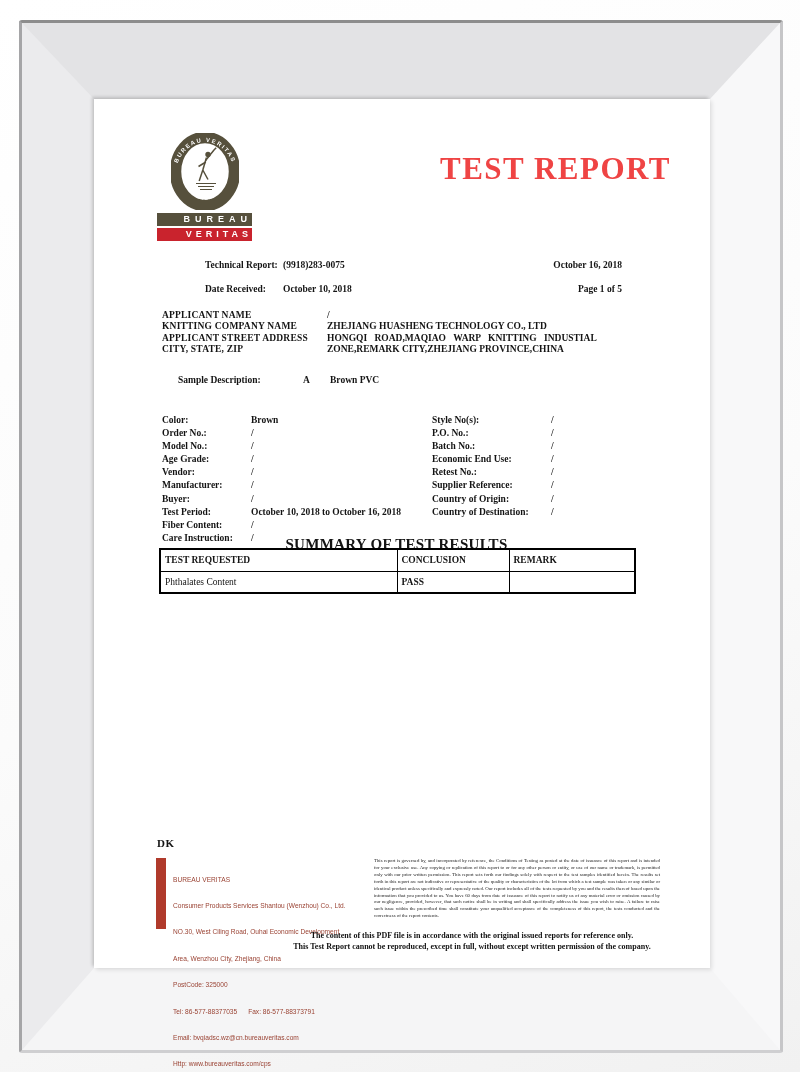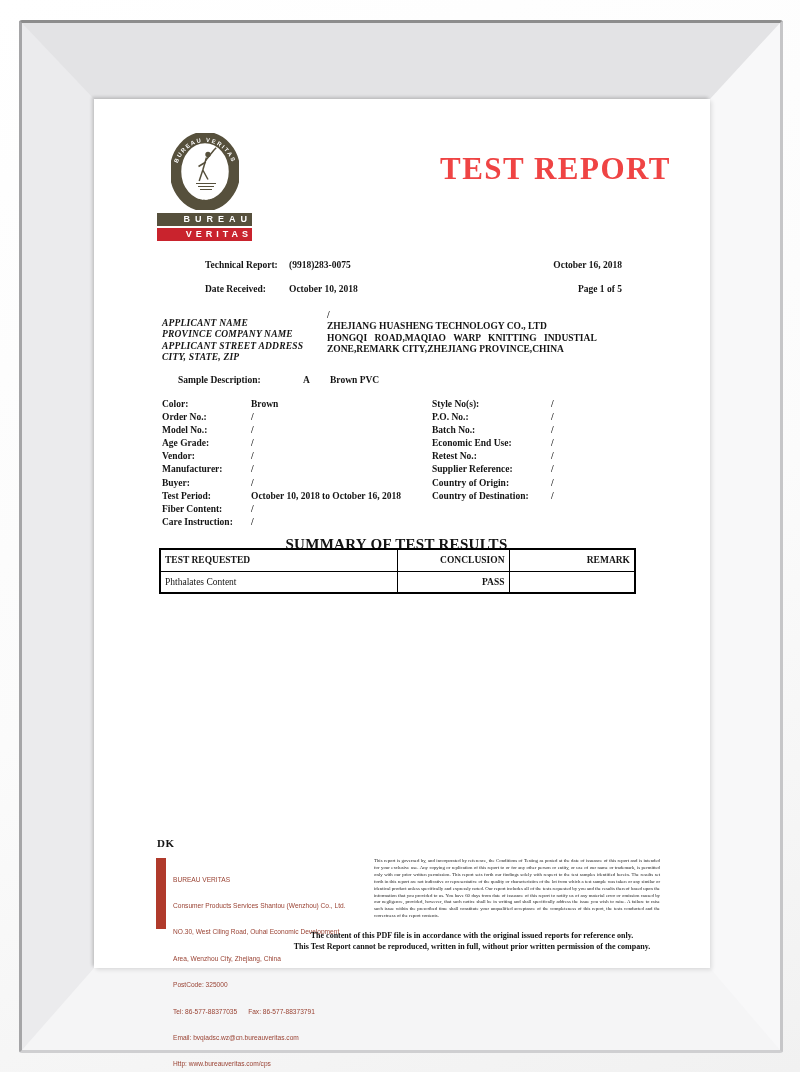--- a/index.html
+++ b/index.html
@@ -44,47 +44,47 @@
   .bar-bureau{background:var(--logo-olive,#56503C);letter-spacing:5px;padding-left:5px;box-sizing:border-box;}
   .bar-veritas{background:var(--logo-red,#C9232D);letter-spacing:4px;padding-left:20px;box-sizing:border-box;margin-top:1.5px;}
   
   .title{
     left:346px;top:52px;font-size:31px;font-weight:bold;letter-spacing:1.5px;color:#ef4444;
   }
   
   .meta{left:68px;top:161px;right:88px;font-size:9.5px;font-weight:bold;margin-left:43px;}
   .meta-row{position:relative;height:24px;}
   .meta-label{position:absolute;left:0;top:0;}
-  .meta-value{position:absolute;left:84px;top:0;}
+  .meta-value{position:absolute;left:78px;top:0;}
   .meta-right{position:absolute;right:0;top:0;}
   
   .applicant{left:68px;top:211px;width:486px;font-size:9.5px;font-weight:bold;}
   .app-row{position:relative;height:11.3px;}
-  .app-label{position:absolute;left:0;top:8px;letter-spacing:.2px;font-style:italic;}
+  .app-label{position:absolute;left:0;top:0;letter-spacing:.2px;}
   .app-value{position:absolute;left:165px;top:0;width:315px;}
   .app-wide{word-spacing:5px;}
   
   .sample{left:68px;top:276px;width:486px;font-size:9.5px;font-weight:bold;position:absolute;margin-left:16px;}
   .sample-item{position:absolute;left:125px;top:0;}
   .sample-desc{position:absolute;left:152px;top:0;}
   
-  .details{left:68px;top:300px;width:486px;font-size:9.5px;font-weight:bold;font-family:Liberation Serif, serif;}
+  .details{left:68px;top:316px;width:486px;font-size:9.5px;font-weight:bold;font-family:Liberation Serif, serif;}
   .det-row{position:relative;height:13.1px;}
   .dl{position:absolute;left:0;top:0;}
   .dv{position:absolute;left:89px;top:0;}
   .drl{position:absolute;left:270px;top:0;}
   .drv{position:absolute;left:389px;top:0;}
   
   .summary-title{left:65px;top:437px;width:475px;text-align:center;font-size:15px;font-weight:bold;letter-spacing:.3px;}
   .summary-table-wrap{left:65px;top:449px;width:475px;}
   table.summary{border-collapse:collapse;width:475px;table-layout:fixed;border:2px solid #000;}
   table.summary th,table.summary td{border:1px solid #000;height:12.5px;padding:4px;font-size:9.5px;vertical-align:middle;}
   col.c1{width:237px;}col.c2{width:112px;}col.c3{width:126px;}
   th.left,td.left{text-align:left;padding-left:4px;}
-  .center{text-align:right;}
+  .center{text-align:left;}
   td.pass{font-weight:bold;}
   
   .initials{left:63px;top:738px;font-size:11px;font-weight:bold;letter-spacing:.5px;}
   .addr-bar{left:62px;top:759px;width:10px;height:71px;background:var(--address-bar,#B03A2B);}
   .addr{
     left:79px;top:759px;width:200px;
     font-family:"Liberation Sans","DejaVu Sans",sans-serif;
     font-size:6.6px;line-height:8.8px;color:var(--address-text,#9A4334);
     white-space:pre;
   }
@@ -142,21 +142,21 @@
             <span class="meta-right">Page 1 of 5</span>
           </div>
         </div>
 
         <div class="abs applicant">
           <div class="app-row">
             <span class="app-label">APPLICANT NAME</span>
             <span class="app-value">/</span>
           </div>
           <div class="app-row">
-            <span class="app-label">PROVINCE COMPANY NAME</span>
+            <span class="app-label">KNITTING COMPANY NAME</span>
             <span class="app-value">ZHEJIANG HUASHENG TECHNOLOGY CO., LTD</span>
           </div>
           <div class="app-row">
             <span class="app-label">APPLICANT STREET ADDRESS</span>
             <span class="app-value app-wide">HONGQI ROAD,MAQIAO WARP KNITTING INDUSTIAL</span>
           </div>
           <div class="app-row">
             <span class="app-label">CITY, STATE, ZIP</span>
             <span class="app-value">ZONE,REMARK CITY,ZHEJIANG PROVINCE,CHINA</span>
           </div>
@@ -260,19 +260,19 @@
           <div>NO.30, West Ciling Road, Ouhai Economic Development</div>
           <div>Area, Wenzhou City, Zhejiang, China</div>
           <div>PostCode: 325000</div>
           <div>Tel: 86-577-88377035      Fax: 86-577-88373791</div>
           <div>Email: bvqiadsc.wz@cn.bureauveritas.com</div>
           <div>Http: www.bureauveritas.com/cps</div>
         </div>
         <div class="abs legal">This report is governed by, and incorporated by reference, the Conditions of Testing as posted at the date of issuance of this report and is intended for your exclusive use.  Any copying or replication of this report to or for any other person or entity, or use of our name or trademark, is permitted only with our prior written permission.  This report sets forth our findings solely with respect to the test samples identified herein.  The results set forth in this report are not indicative or representative of the quality or characteristics of the lot from which a test sample was taken or any similar or identical product unless specifically and expressly noted.  Our report includes all of the tests requested by you and the results thereof based upon the information that you provided to us.  You have 60 days from date of issuance of this report to notify us of any material error or omission caused by our negligence, provided, however, that such notice shall be in writing and shall specifically address the issue you wish to raise.  A failure to raise such issue within the prescribed time shall constitute your unqualified acceptance of the completeness of this report, the tests conducted and the correctness of the report contents.</div>
         <div class="abs notes">
           <div>The content of this PDF file is in accordance with the original issued reports for reference only.</div>
-          <div>This Test Report cannot be reproduced, written in full, without prior written permission of the company.</div>
+          <div>This Test Report cannot be reproduced, except in full, without except written permission of the company.</div>
         </div>
 
       </div>
     </div>
   </div>
 </div>
 
 </body></html>

